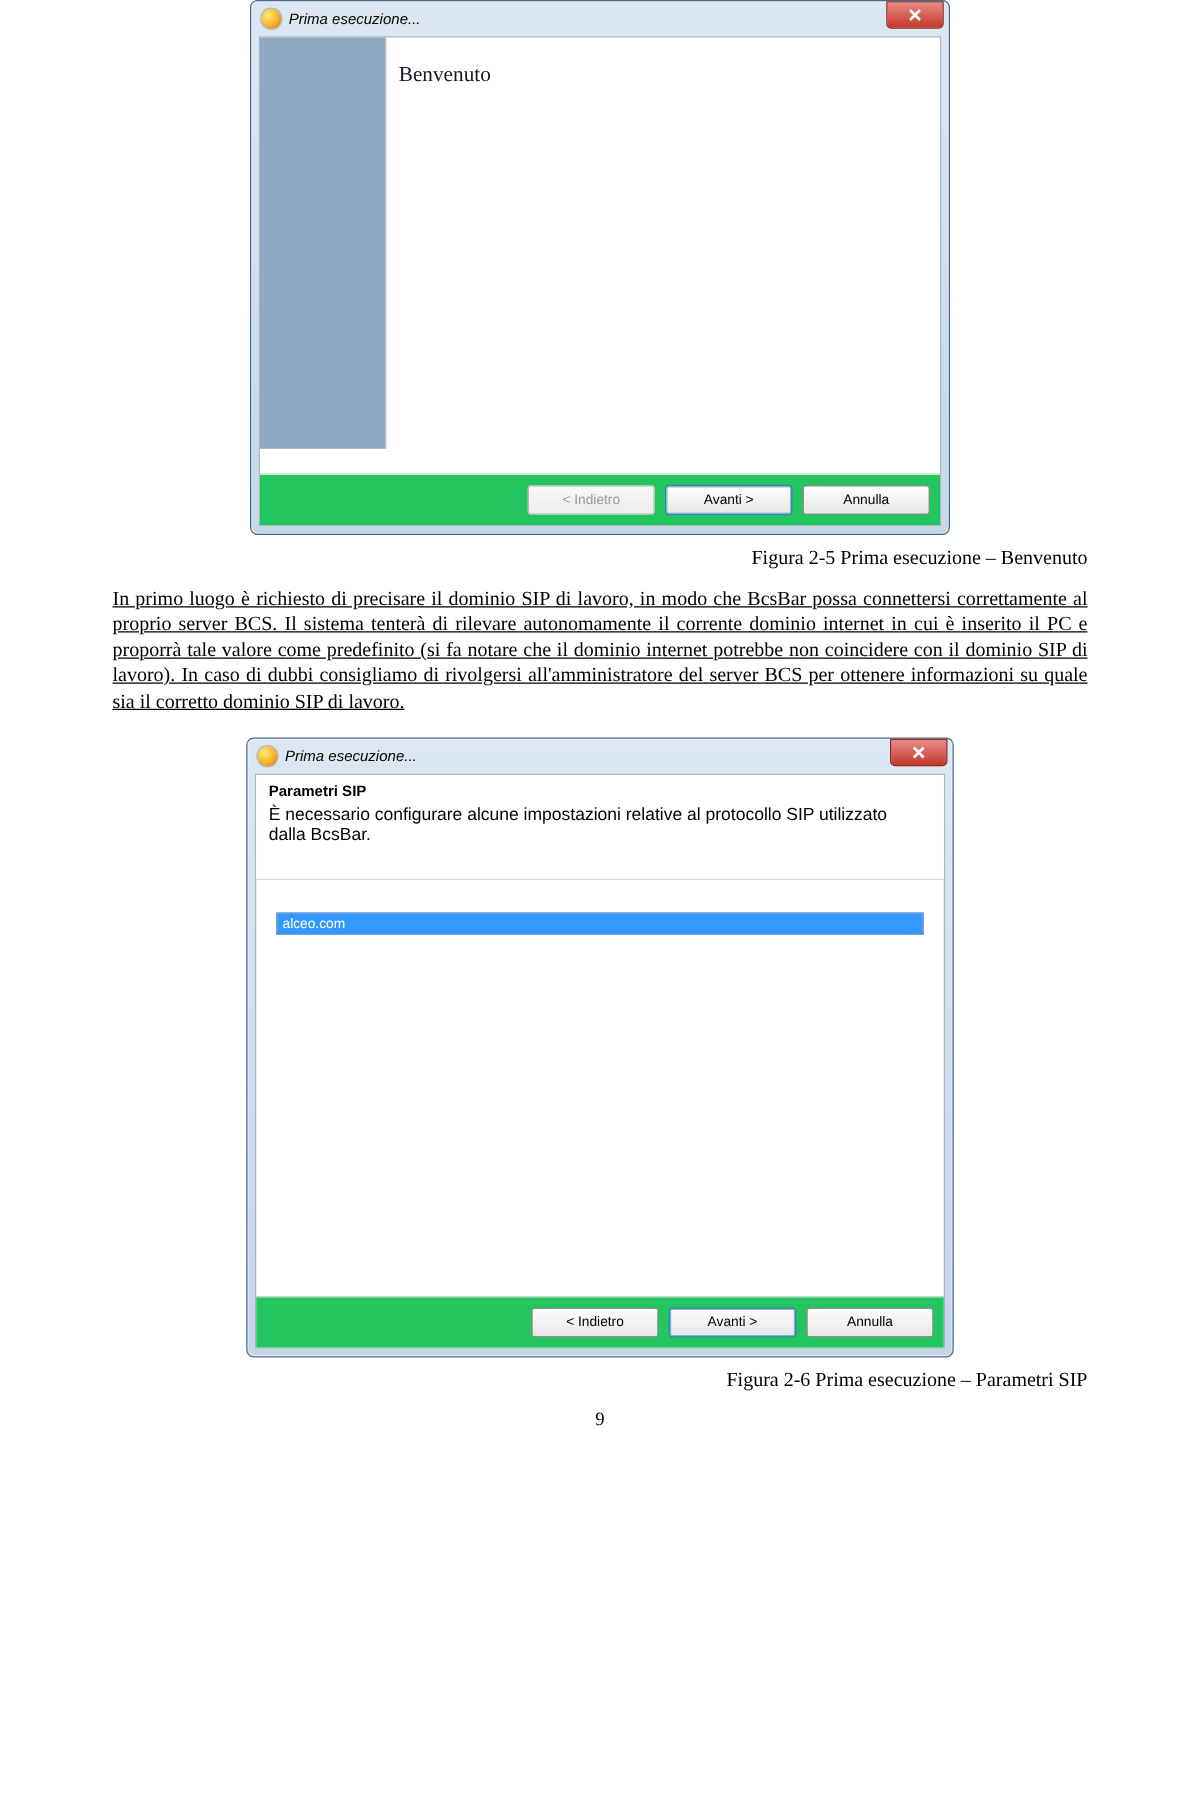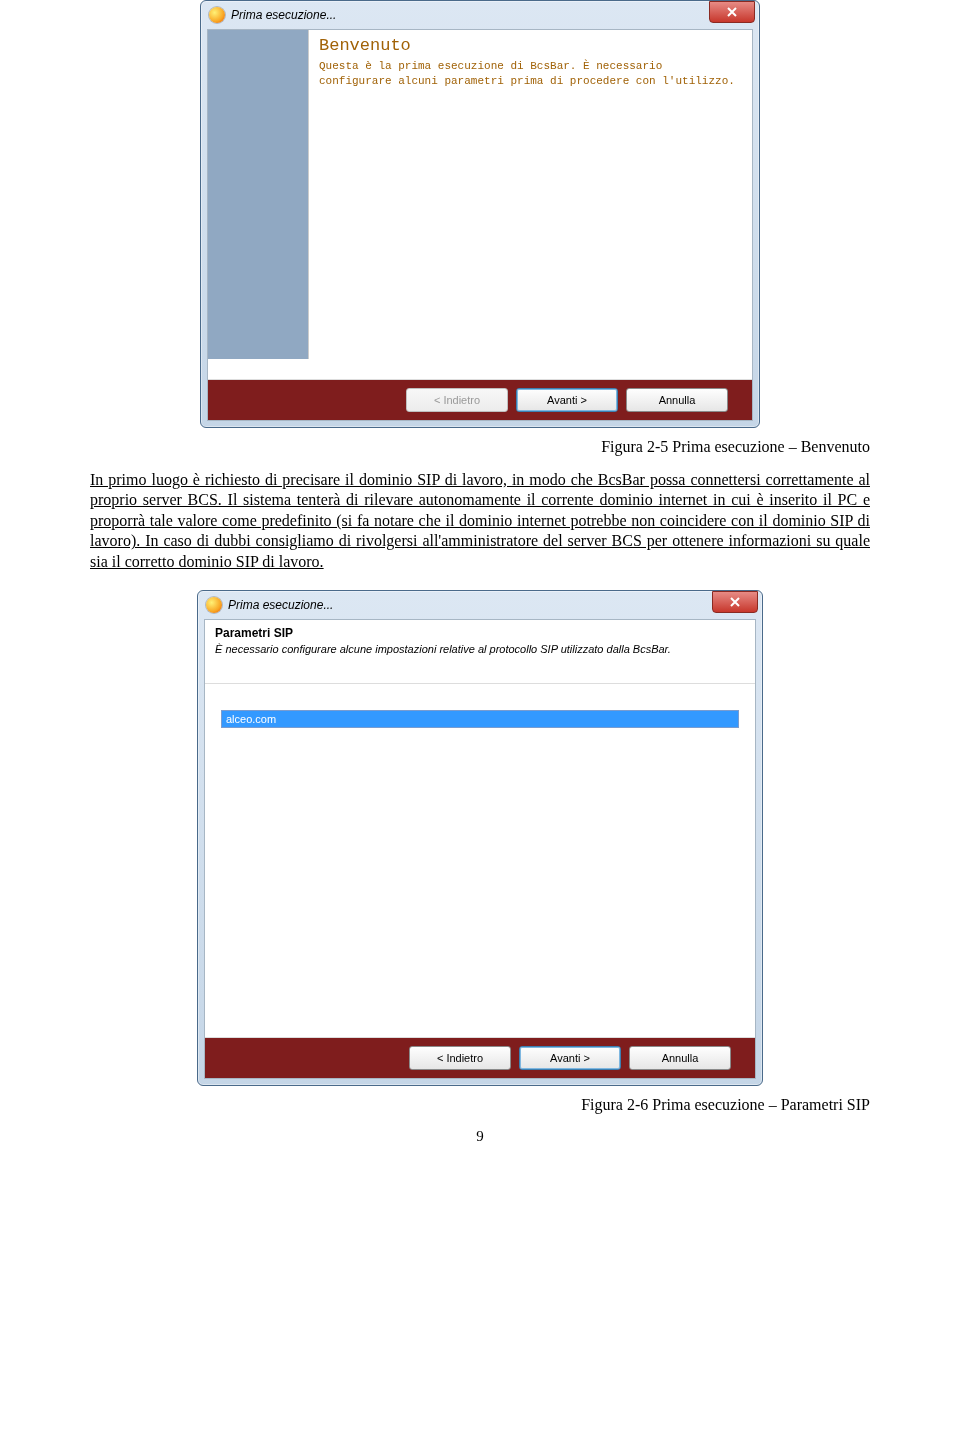--- a/index.html
+++ b/index.html
@@ -62,23 +62,23 @@
   .dialog2 .dialog-inner { height: 458px; }
 
   .dialog1 .content-row { display: flex; flex: 1; position: relative; }
   .side-panel {
     width: 100px;
     background: #90a8c2;
     border-right: 1px solid #ccc;
   }
   .welcome-area {
     flex: 1;
-    padding: 6px 12px 0 10px;
-    font-family: Liberation Mono, monospace;
-    color: #a16207;
+    padding: 20px 12px 0 10px;
+    font-family: Liberation Serif, serif;
+    color: #0f172a;
   }
   .welcome-title {
     font-size: 17px;
     font-weight: normal;
     margin-bottom: 4px;
   }
   .welcome-text {
     font-size: 11px;
     line-height: 1.35;
   }
@@ -88,22 +88,21 @@
     font-family: Tahoma, "Segoe UI", Arial, sans-serif;
     border-bottom: 1px solid #ddd;
     background: #fff;
   }
   .dialog2 .hdr-title {
     font-size: 12px;
     font-weight: bold;
     margin-bottom: 3px;
   }
   .dialog2 .hdr-desc {
-    font-size: 11px;
-    font-style: italic;
+    font-size: 14px;
   }
   .dialog2 .body-area {
     flex: 1;
     padding: 26px 16px 0 16px;
     font-family: Tahoma, "Segoe UI", Arial, sans-serif;
     font-size: 11px;
   }
   .field-label { margin-bottom: 4px; }
   .text-input {
     width: 100%;
@@ -114,22 +113,22 @@
     border: 1px solid #7a9ccf;
     background: #fff;
   }
   .text-input.sel {
     background: #3399ff;
     color: #fff;
   }
 
   .button-row {
     border-top: 1px solid #ddd;
-    background: #7f1d1d;
-    padding: 8px 24px;
+    background: #22c55e;
+    padding: 8px 8px;
     display: flex;
     justify-content: flex-end;
     gap: 8px;
     font-family: Tahoma, "Segoe UI", Arial, sans-serif;
     margin-top: 20px;
   }
   .win-btn {
     min-width: 80px;
     height: 22px;
     font-size: 11px;
@@ -183,21 +182,20 @@
         <svg viewBox="0 0 10 10">
           <path d="M1 1 L9 9 M9 1 L1 9" stroke="#fff" stroke-width="2" fill="none"></path>
         </svg>
       </div>
     </div>
     <div class="dialog-inner">
       <div class="content-row">
         <div class="side-panel"></div>
         <div class="welcome-area">
           <div class="welcome-title">Benvenuto</div>
-          <div class="welcome-text">Questa è la prima esecuzione di BcsBar. È necessario configurare alcuni parametri prima di procedere con l'utilizzo.</div>
         </div>
       </div>
       <div class="button-row">
         <div class="win-btn disabled">&lt; Indietro</div>
         <div class="win-btn default">Avanti &gt;</div>
         <div class="win-btn">Annulla</div>
       </div>
     </div>
   </div>
 

